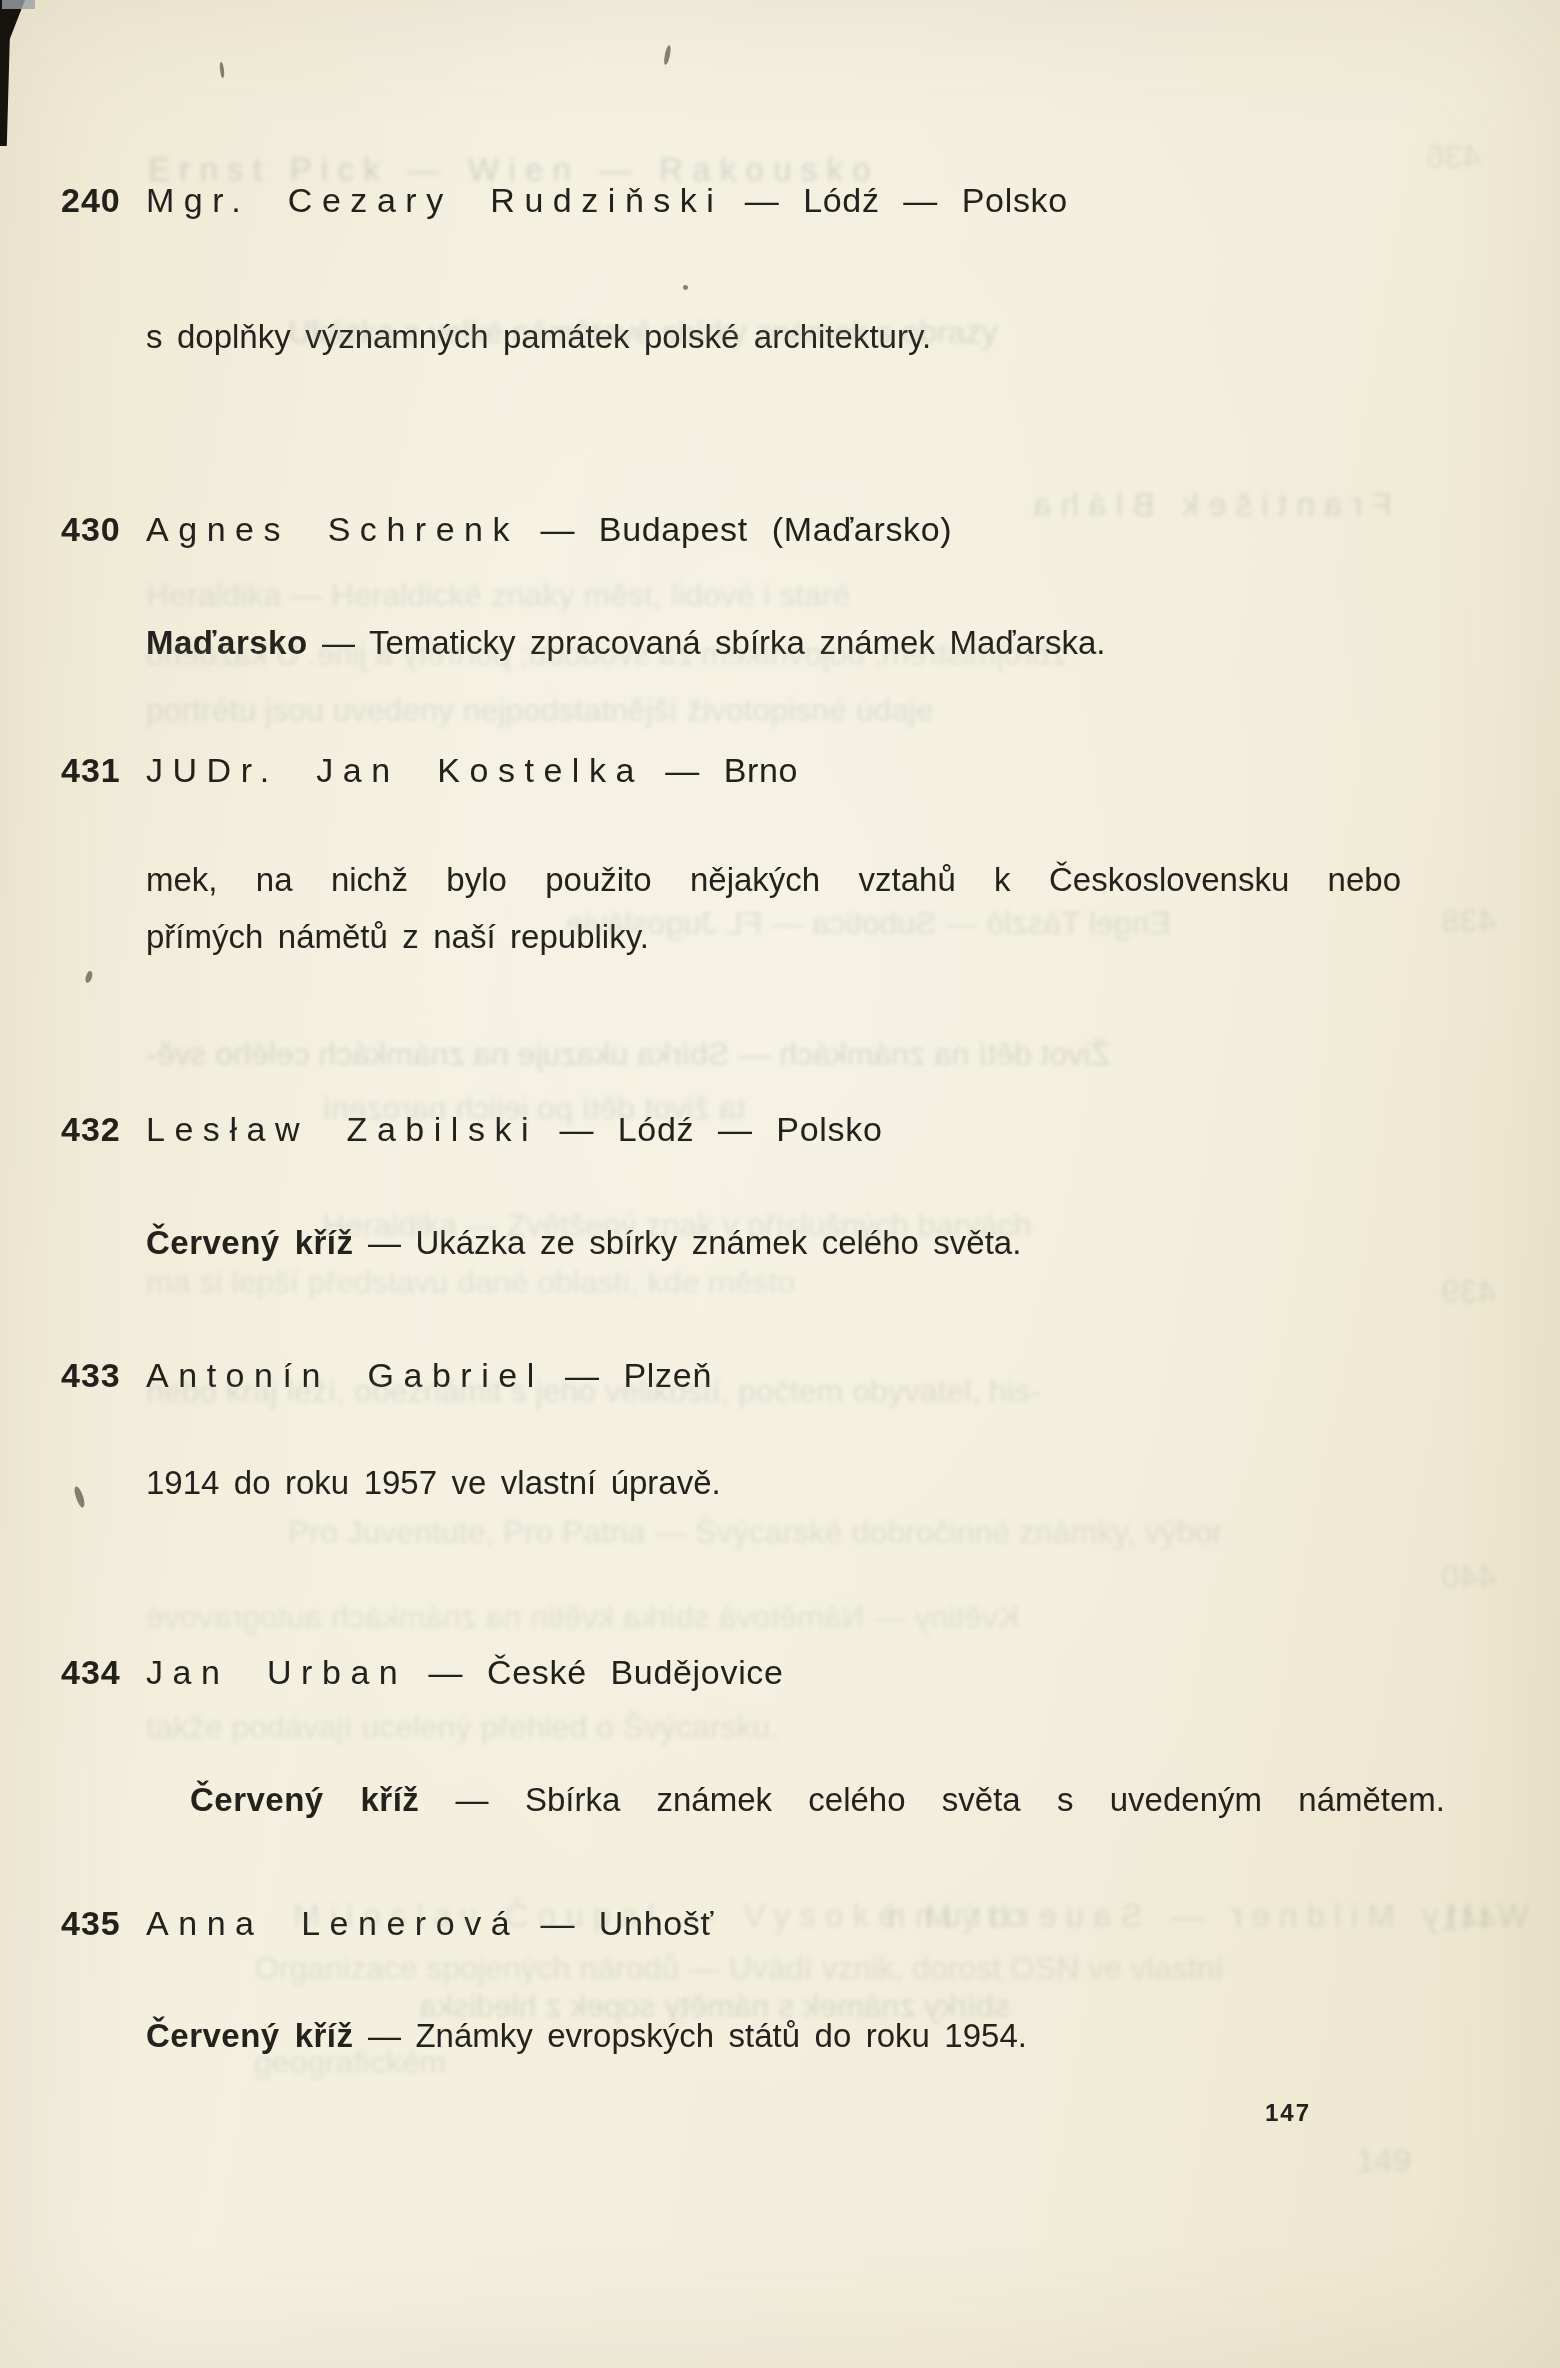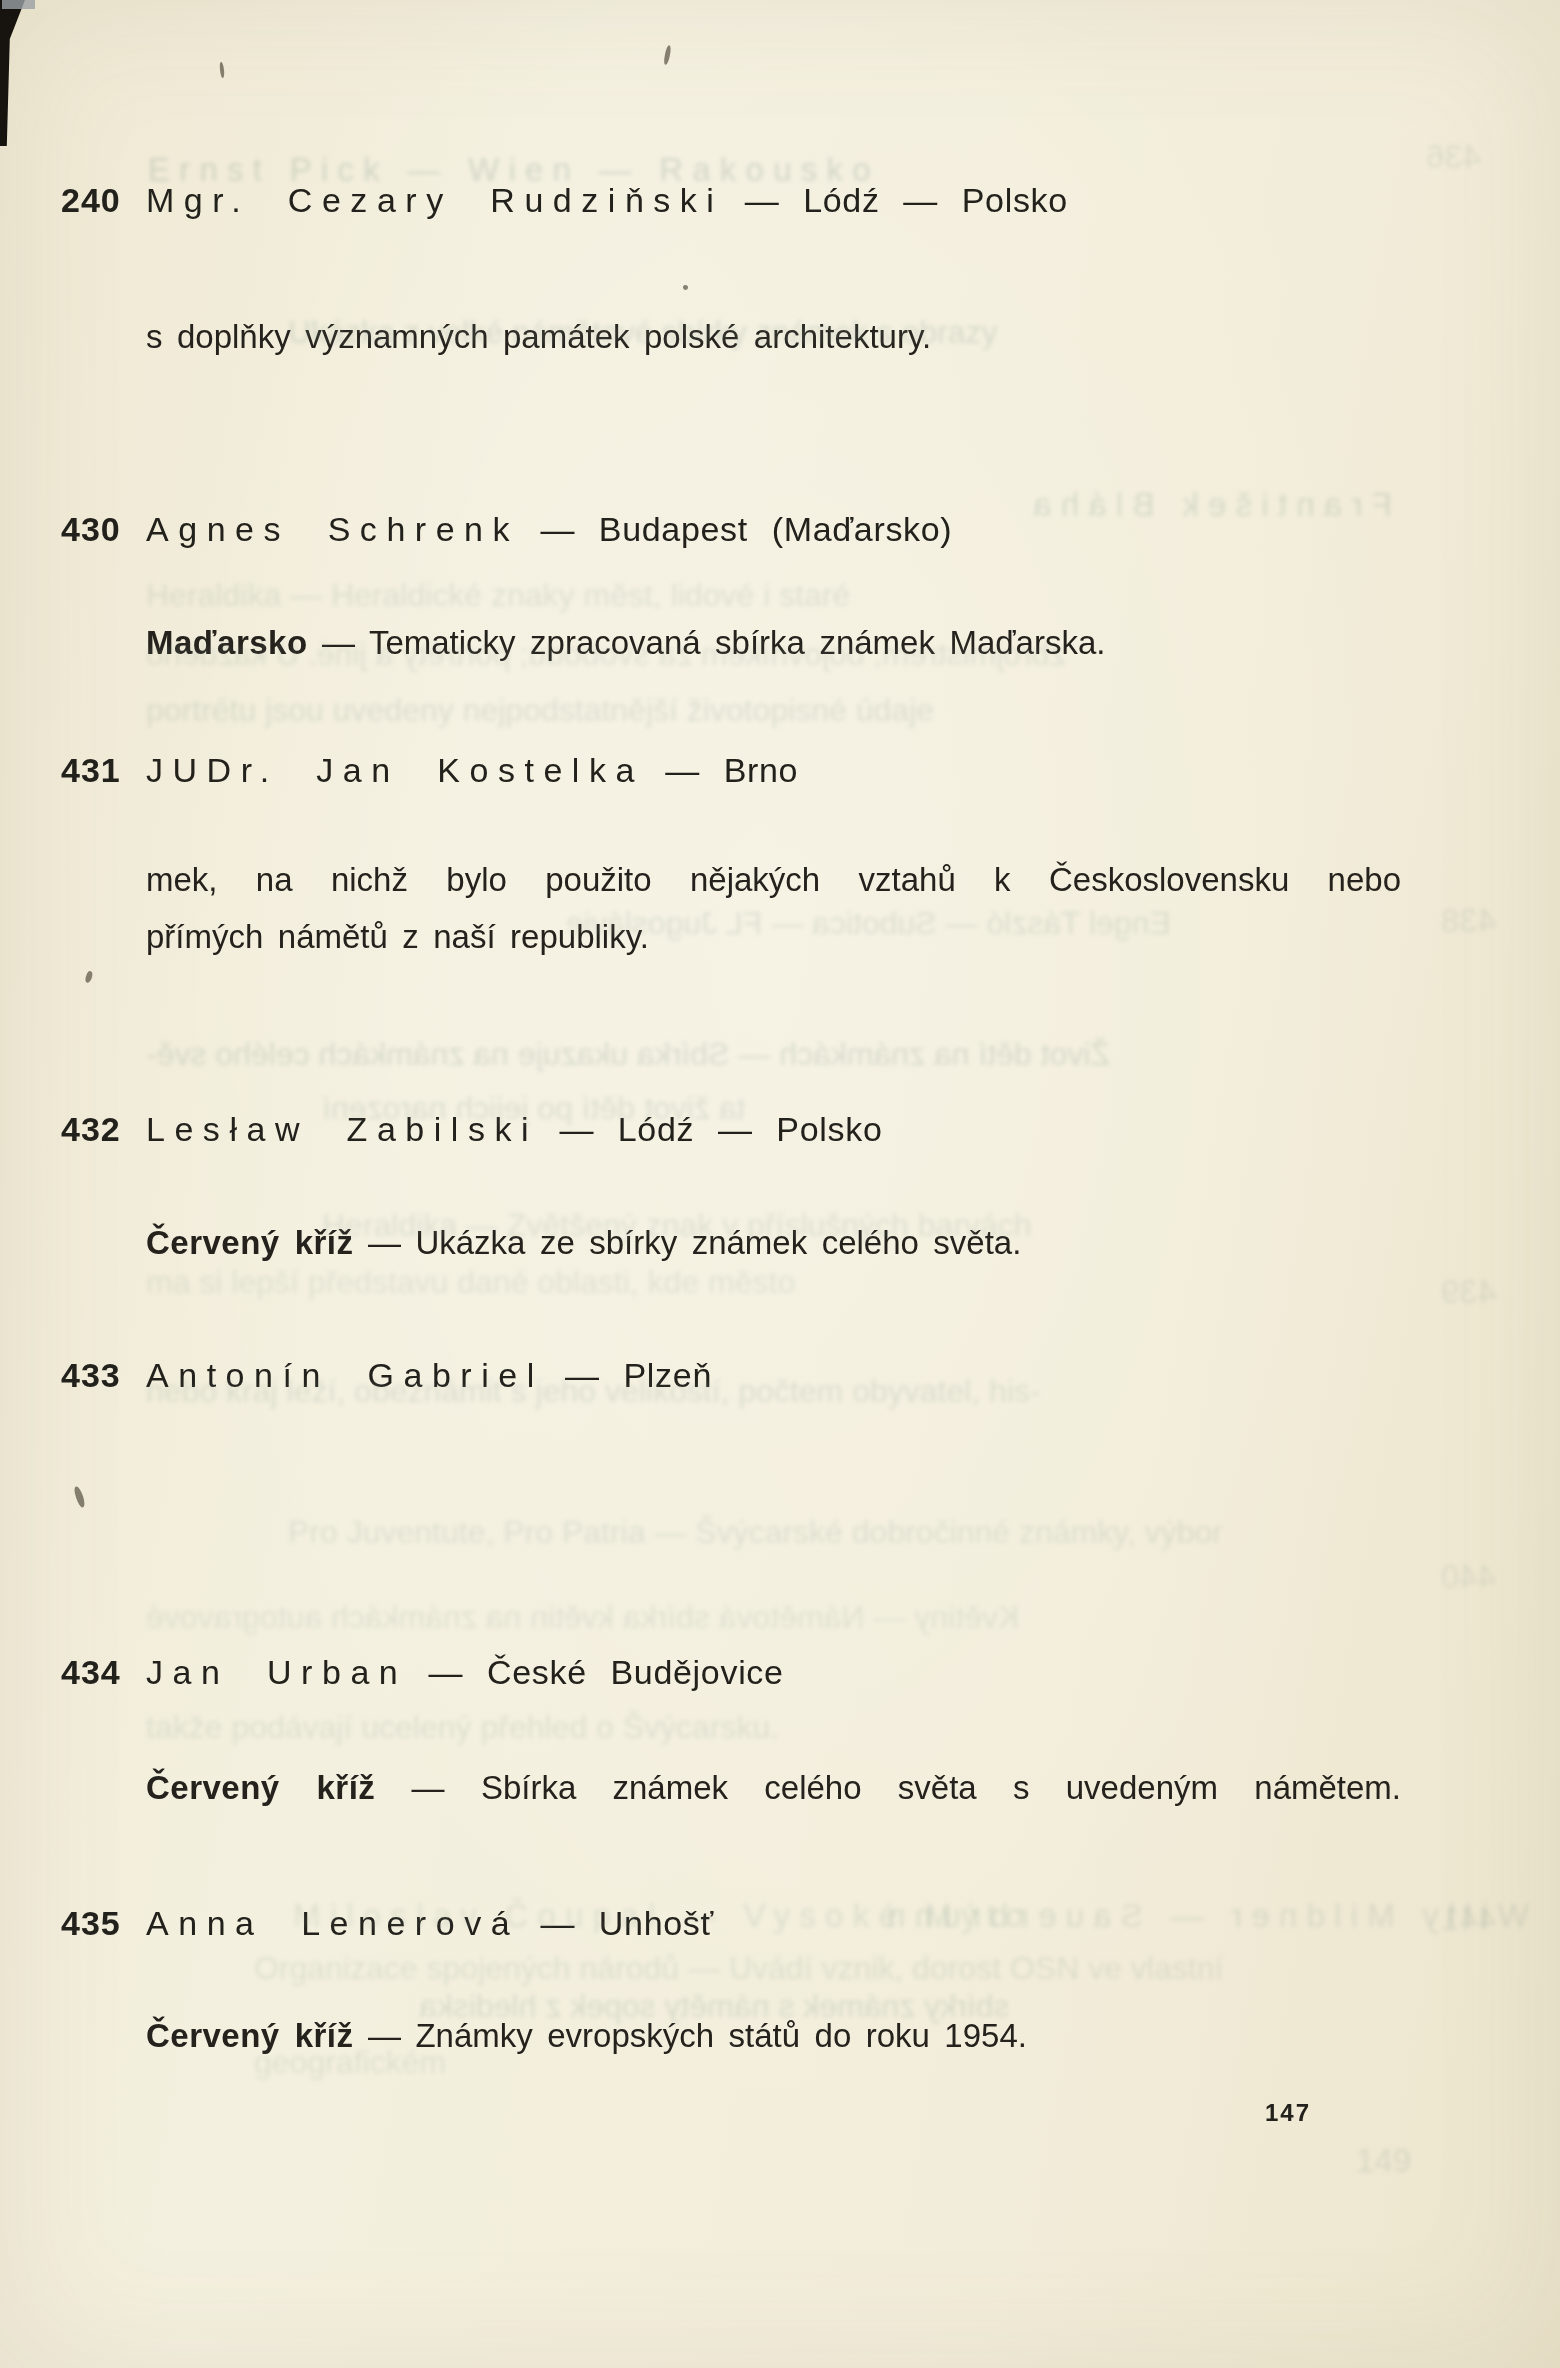--- a/index.html
+++ b/index.html
@@ -108,30 +108,31 @@
     </div>
   </div>
 
   <div class="entry" style="top:1356px;">
     <div class="num">433</div>
     <div class="head">
       <span class="nm">Antonín Gabriel</span>
       <span class="loc">— Plzeň</span>
     </div>
     <div class="desc" style="top:98px;">
+      <div class="dline">1914 do roku 1957 ve vlastní úpravě.</div>
     </div>
   </div>
 
   <div class="entry" style="top:1653px;">
     <div class="num">434</div>
     <div class="head">
       <span class="nm">Jan Urban</span>
       <span class="loc">— České Budějovice</span>
     </div>
-    <div class="desc" style="top:106px;">
+    <div class="desc" style="top:118px;margin-left:44px;">
       <div class="dline flush"><b>Červený kříž</b> <span>— Sbírka známek celého světa s uvedeným námětem.</span></div>
     </div>
   </div>
 
   <div class="entry" style="top:1904px;">
     <div class="num">435</div>
     <div class="head">
       <span class="nm">Anna Lenerová</span>
       <span class="loc">— Unhošť</span>
     </div>

